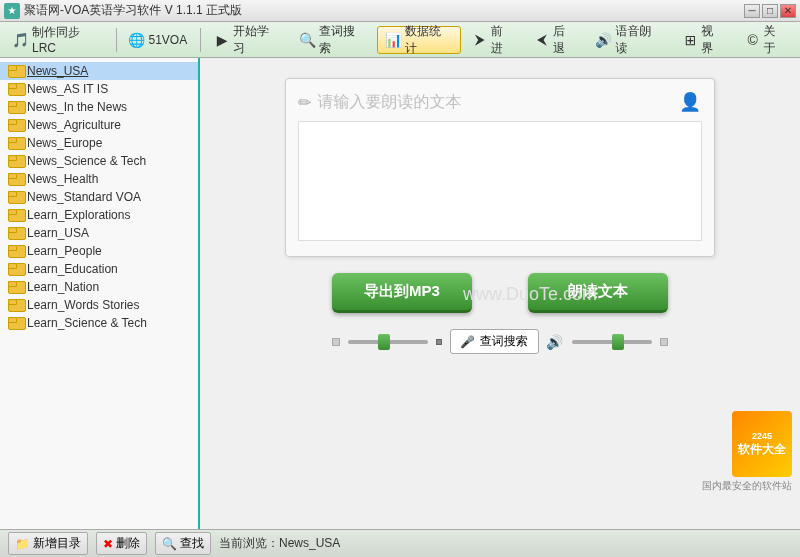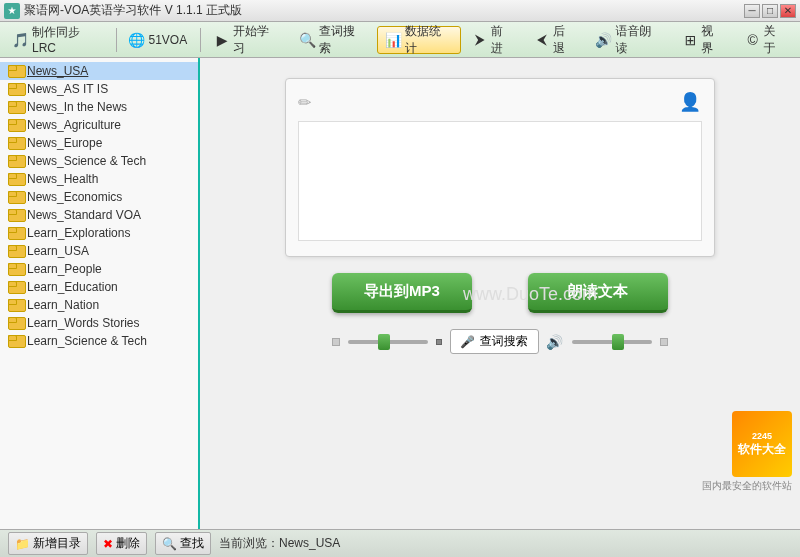--- a/index.html
+++ b/index.html
@@ -349,24 +349,20 @@
     <div class="tree-item">
       <span class="folder-icon"></span>
       <span class="item-label">News_Science &amp; Tech</span>
     </div>
     <div class="tree-item">
       <span class="folder-icon"></span>
       <span class="item-label">News_Health</span>
     </div>
     <div class="tree-item">
       <span class="folder-icon"></span>
-      <span class="item-label">News_Economics</span>
-    </div>
-    <div class="tree-item">
-      <span class="folder-icon"></span>
       <span class="item-label">News_Standard VOA</span>
     </div>
     <div class="tree-item">
       <span class="folder-icon"></span>
       <span class="item-label">Learn_Explorations</span>
     </div>
     <div class="tree-item">
       <span class="folder-icon"></span>
       <span class="item-label">Learn_USA</span>
     </div>
@@ -390,20 +386,21 @@
       <span class="folder-icon"></span>
       <span class="item-label">Learn_Science &amp; Tech</span>
     </div>
   </div>
 
   <div class="content-area">
     <div class="text-panel">
       <div class="text-panel-header">
         <div style="display:flex;align-items:center;gap:6px;">
           <span style="color:#aaa;font-size:16px;">✏</span>
+          <span class="text-panel-placeholder">请输入要朗读的文本</span>
         </div>
         <span class="person-icon">👤</span>
       </div>
       <textarea class="text-input-area" style=""></textarea>
     </div>
 
     <div class="watermark">www.DuoTe.com</div>
 
     <div class="buttons-row">
       <button class="action-btn">导出到MP3</button>

